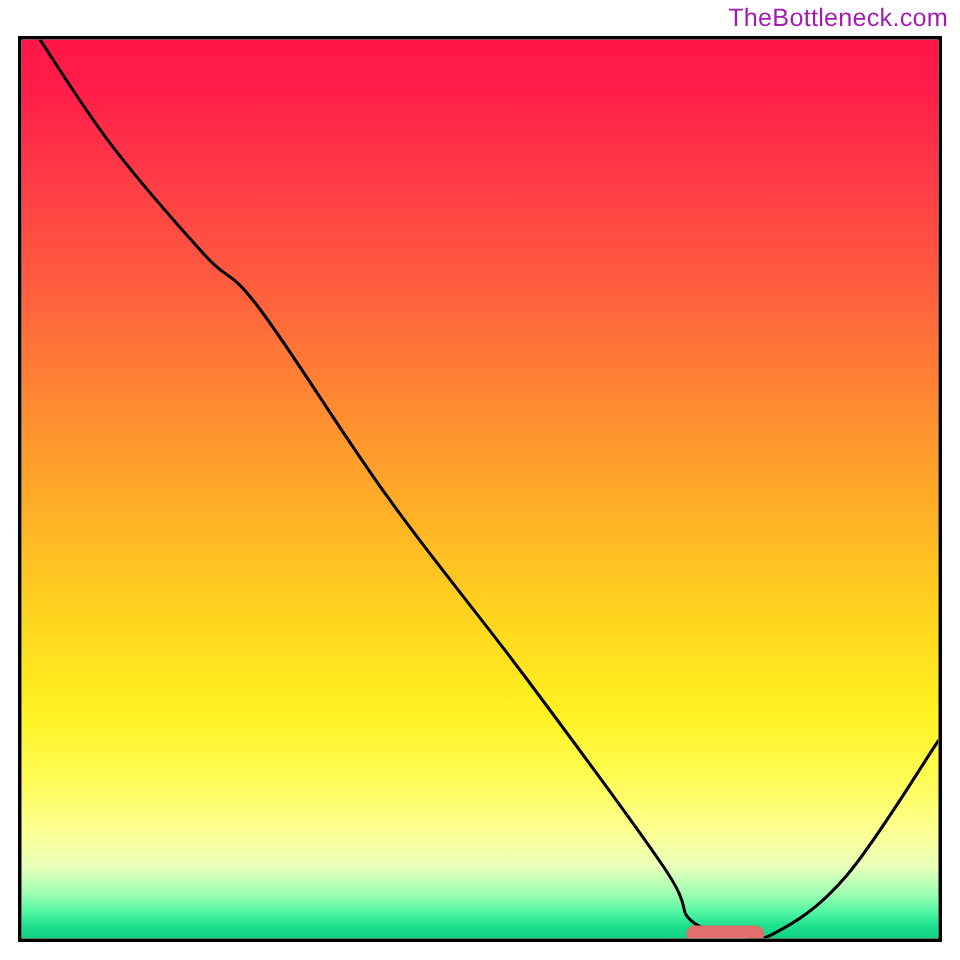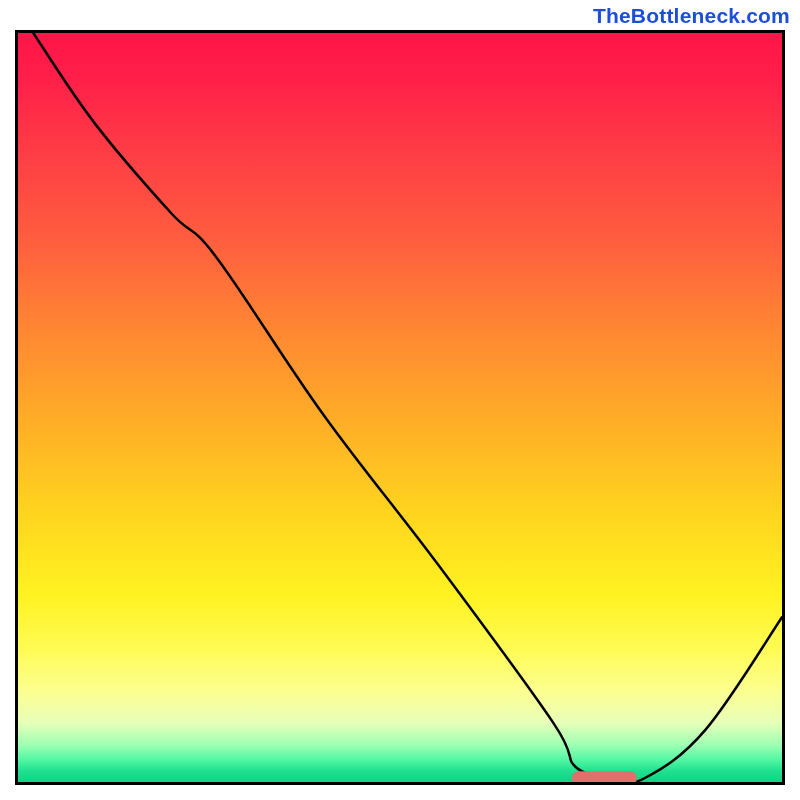--- a/index.html
+++ b/index.html
@@ -15,22 +15,22 @@
     position: relative;
     width: 800px;
     height: 800px;
     box-sizing: border-box;
   }
   .watermark {
     position: absolute;
     top: 4px;
     right: 10px;
     font-size: 21px;
-    font-weight: 700;
-    color: #1d4ed8;
+    font-weight: 400;
+    color: #a21caf;
     letter-spacing: 0.2px;
     z-index: 5;
   }
   .plot-outer {
     position: absolute;
     left: 15px;
     top: 30px;
     width: 770px;
     height: 755px;
     border: 3px solid #000;

